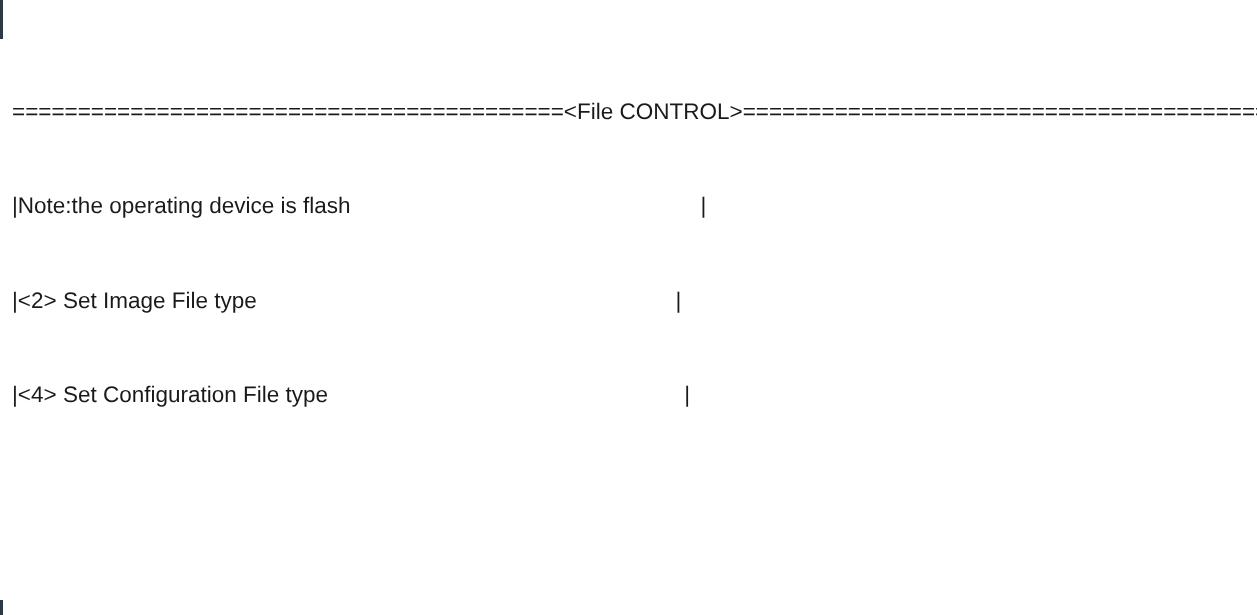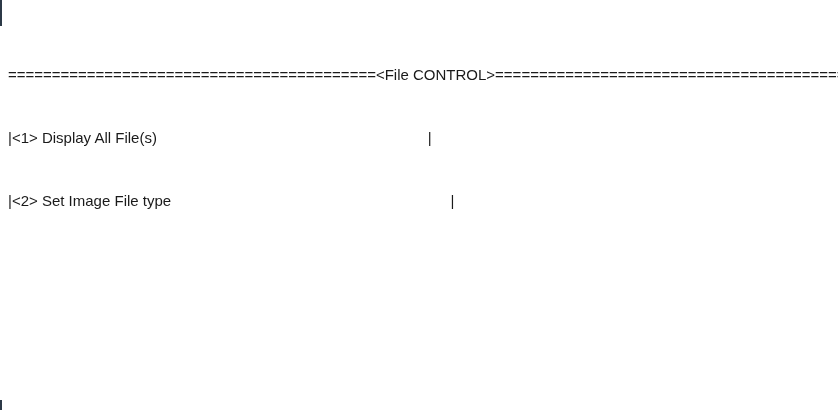--- a/index.html
+++ b/index.html
@@ -33,22 +33,23 @@
     background: #2c3947;
   }
   .edge-bar.top { top: 0; height: 26px; }
   .edge-bar.bottom { top: 400px; height: 10px; }
 </style>
 </head>
 <body>
 
 <div class="screen">
   <div class="line">==========================================&lt;File CONTROL&gt;==================================================</div>
-  <div class="line">|&lt;1&gt; Display All File(s)                                                                 |</div>
+  <div class="line">|Note:the operating device is flash                                                        |</div>
   <div class="line">|&lt;2&gt; Set Image File type                                                                   |</div>
+  <div class="line">|&lt;4&gt; Set Configuration File type                                                         |</div>
   
   
   
   
   
   
   
   
   
   

